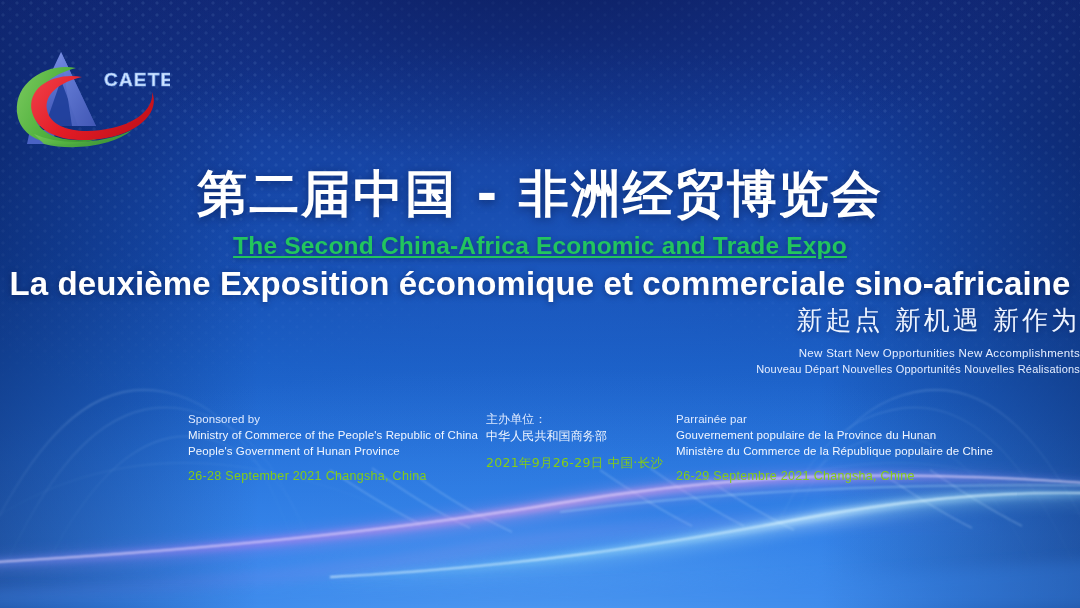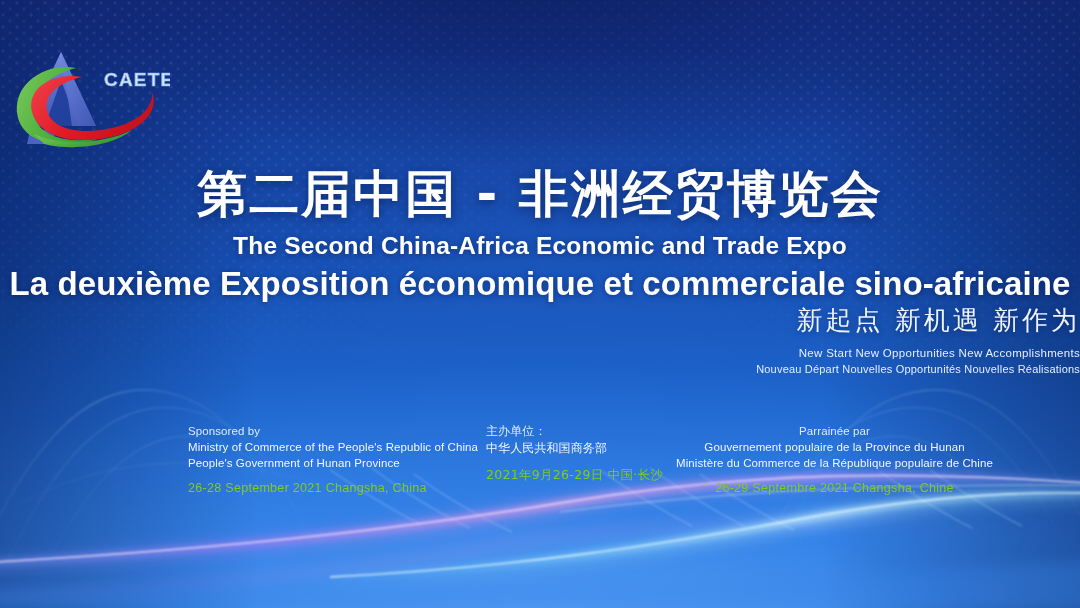--- a/index.html
+++ b/index.html
@@ -85,23 +85,24 @@
     font-weight: 700;
     color: #ffffff;
     letter-spacing: 2px;
     text-shadow: 0 2px 10px rgba(4,18,64,0.55);
     font-family: "DejaVu Sans", "Liberation Sans", sans-serif;
   }
   #title-en {
     margin-top: 11px;
     font-size: 24.5px;
     font-weight: 700;
-    color: #ffffff;
+    color: #22c55e;
     letter-spacing: 0.2px;
     text-shadow: 0 1px 6px rgba(4,18,64,0.5);
+    text-decoration: underline;
   }
   #title-fr {
     margin-top: 5px;
     font-size: 33px;
     font-weight: 700;
     color: #ffffff;
     letter-spacing: 0.1px;
     text-shadow: 0 1px 6px rgba(4,18,64,0.5);
   }
 
@@ -135,26 +136,25 @@
 
   
   #sponsors {
     position: absolute;
     top: 411px;
     left: 188px;
     width: 730px;
     display: flex;
     align-items: stretch;
     color: #eaf2ff;
-    margin-top: 12px;
   }
   .sponsor-col { position: relative; }
   .sp-en  { width: 268px; padding-right: 14px; }
   .sp-cn  { width: 160px; padding-left: 16px; padding-right: 14px; }
-  .sp-fr  { flex: 1;      padding-left: 16px; text-align: center; }
+  .sp-fr  { flex: 1;      padding-left: 16px; }
 
   .sp-divider {
     width: 1px;
     background: linear-gradient(to bottom, rgba(190,220,255,0.05), rgba(190,220,255,0.72) 18%, rgba(190,220,255,0.72) 84%, rgba(190,220,255,0.05));
   }
 
   .sp-head {
     font-size: 11.5px;
     line-height: 16px;
     color: #dfeaff;

